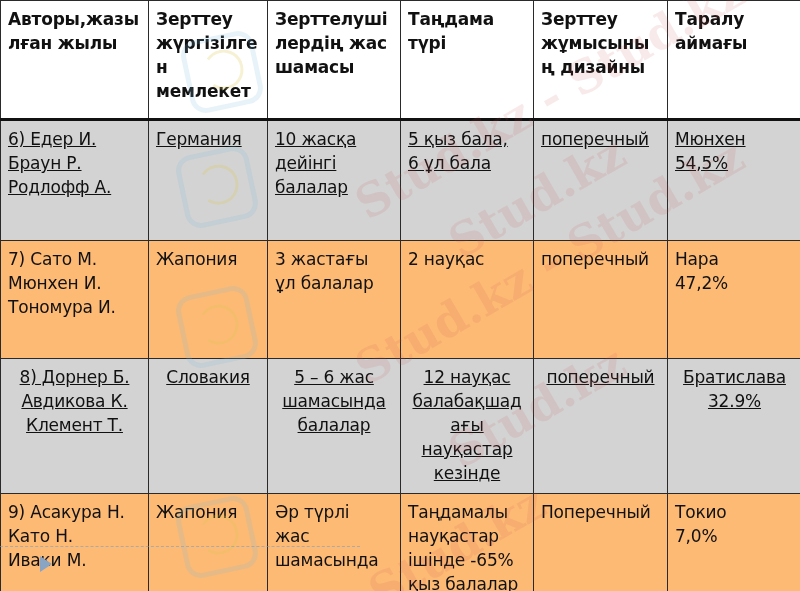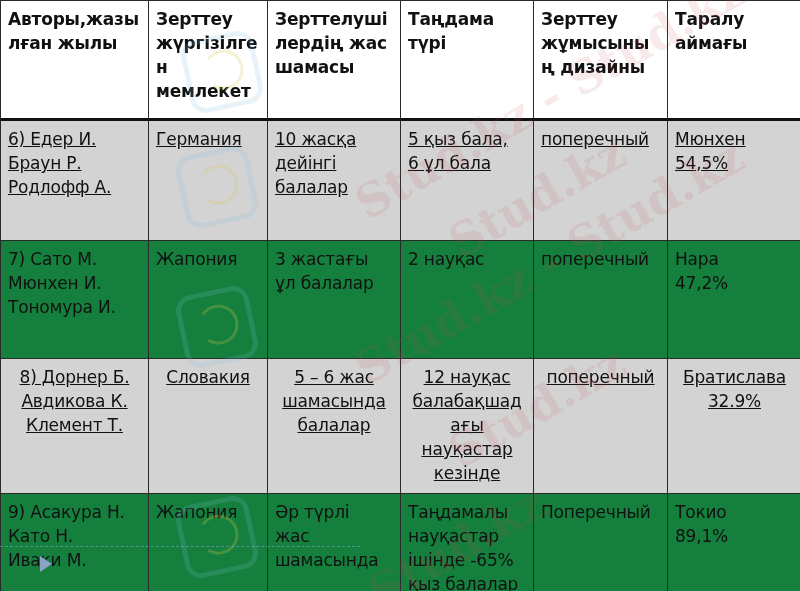--- a/index.html
+++ b/index.html
@@ -21,21 +21,21 @@
     padding: 6px 7px 0 7px;
     font-size: 17px;
     line-height: 24px;
     letter-spacing: -0.2px;
     overflow: hidden;
     word-break: break-all;
   }
   table.grid tr.header td { font-weight: bold; height: 111px; }
   table.grid tr.header td { border-bottom: 3px solid #111; }
   tr.shade td { background: #d3d3d3; text-decoration: underline; }
-  tr.plain td { background: #15803d; }
+  tr.plain td { background: #fdba74; }
   tr.r6 td { height: 113px; }
   tr.r7 td { height: 111px; }
   tr.r8 td { height: 128px; text-align: center; }
   tr.r9 td { height: 110px; }
   .cell-line { display: block; white-space: nowrap; }
 
   
   .wm {
     position: absolute; pointer-events: none;
     font-family: "DejaVu Serif", serif; font-weight: bold;
@@ -213,21 +213,21 @@
       <span class="cell-line">Таңдамалы</span>
       <span class="cell-line">науқастар</span>
       <span class="cell-line">ішінде -65%</span>
       <span class="cell-line">қыз балалар</span>
     </td>
     <td>
       <span class="cell-line">Поперечный</span>
     </td>
     <td>
       <span class="cell-line">Токио</span>
-      <span class="cell-line">89,1%</span>
+      <span class="cell-line">7,0%</span>
     </td>
   </tr>
 </tbody>
   </table>
 
 <div class="wm-logo" style="left:185px;top:35px;"></div>
 <div class="wm-logo" style="left:180px;top:150px;"></div>
 <div class="wm-logo" style="left:180px;top:290px;"></div>
 <div class="wm-logo" style="left:180px;top:500px;"></div>
 <div class="wm" style="left:330px;top:70px;">Stud.kz - Stud.kz</div>

